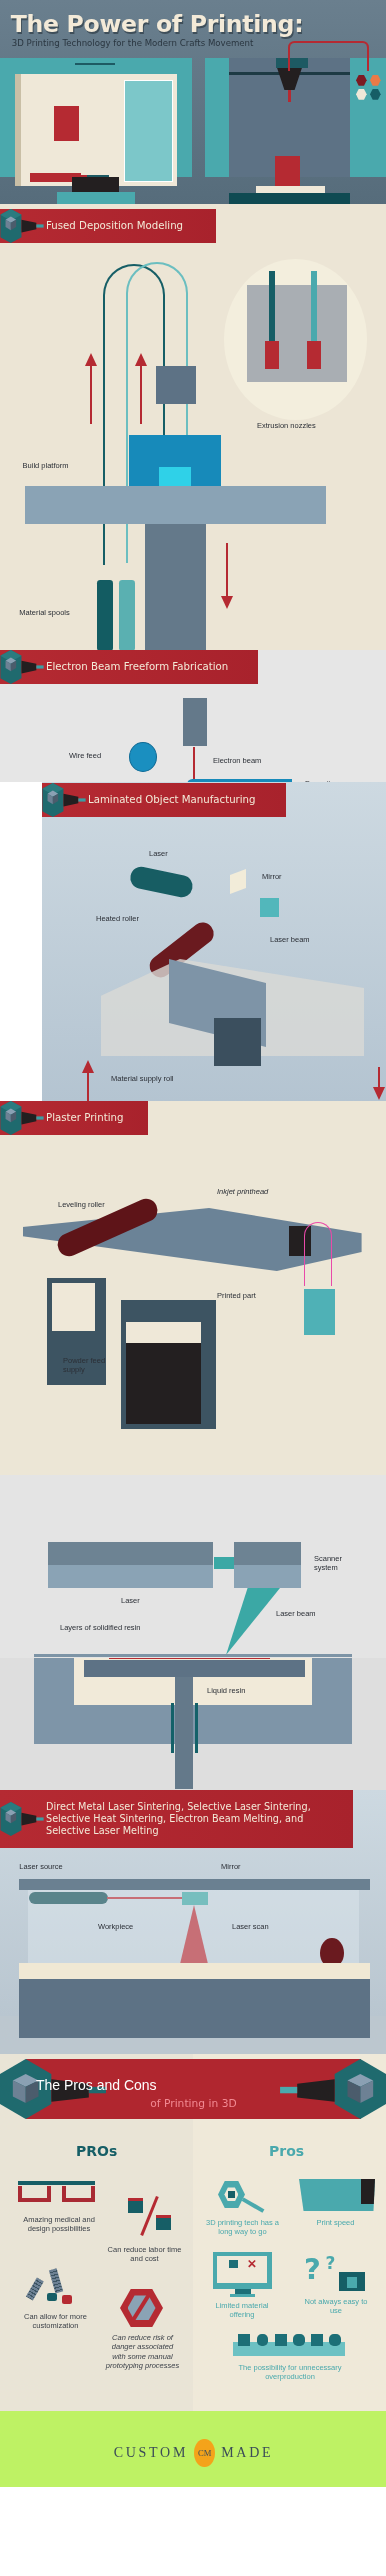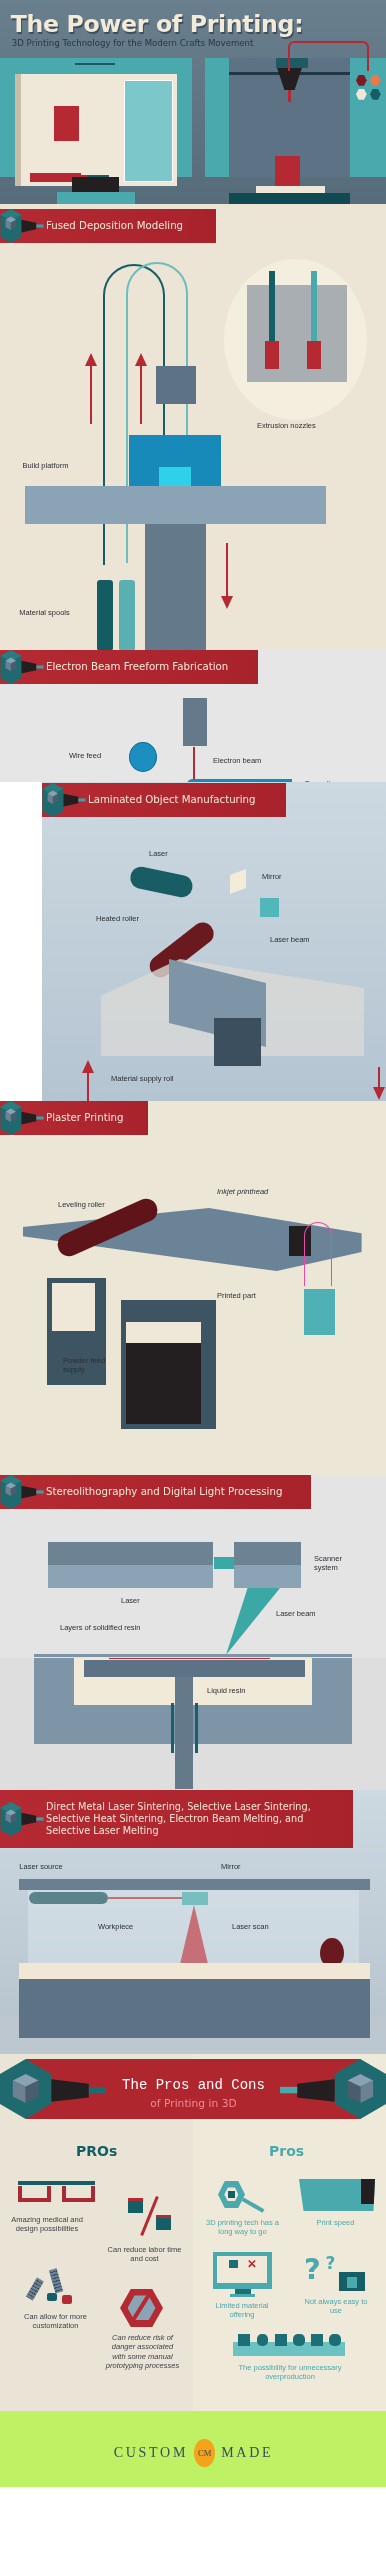--- a/index.html
+++ b/index.html
@@ -164,26 +164,20 @@
     <div class="abs" style="left:5.4px;top:21.5px;width:75px;height:21.5px;background:#efe8d8;"></div>
     <div class="abs" style="left:5.4px;top:43px;width:75px;height:81px;background:#231f20;"></div>
   </div>
   <span class="lbl" style="left:217px;top:86px;font-style:italic;">Inkjet printhead</span>
   <span class="lbl" style="left:58px;top:99px;">Leveling roller</span>
   <span class="lbl" style="left:217px;top:190px;">Printed part</span>
   <span class="lbl" style="left:63px;top:255px;white-space:normal;width:64px;">Powder feed supply</span>
 </section>
 
 <section class="sec" style="height:183px;background:#e4e4e4;">
-  <div class="banner" style="top:0;width:311px;height:34px;">
-    <svg class="nozzle-icon" viewBox="0 0 82 64">
-        <use href="#nozzle"></use>
-      </svg>
-    <span class="txt">Stereolithography and Digital Light Processing</span>
-  </div>
   <div class="abs" style="left:48px;top:67px;width:165px;height:46px;background:linear-gradient(180deg,#6d8393 50%,#8aa3b5 50%);"></div>
   <div class="abs" style="left:214px;top:82px;width:20.4px;height:11.8px;background:#3ba8a5;"></div>
   <div class="abs" style="left:234px;top:67px;width:67px;height:46px;background:linear-gradient(180deg,#6d8393 50%,#8aa3b5 50%);"></div>
   <div class="abs" style="left:226px;top:113px;width:54px;height:67px;background:#3ba8a5;clip-path:polygon(40% 0,100% 0,0 100%);"></div>
   <div class="abs" style="left:34px;top:179px;width:318px;height:3.2px;background:#7d94a6;"></div>
   <span class="lbl" style="left:314px;top:79px;white-space:normal;width:38px;">Scanner system</span>
   <span class="lbl" style="left:121px;top:121px;">Laser</span>
   <span class="lbl" style="left:276px;top:134px;">Laser beam</span>
   <span class="lbl" style="left:60px;top:148px;white-space:normal;width:91px;">Layers of solidified resin</span>
 </section>
@@ -234,35 +228,35 @@
       <rect x="166" y="52" width="32" height="12" fill="#1f6a6e"></rect>
   </svg>
   <svg class="abs" style="left:279px;top:5.4px;width:107px;height:60px;transform:scaleX(-1);" viewBox="0 0 200 112">
     <polygon points="48,0 96,28 96,84 48,112 0,84 0,28" fill="#1f6a6e"></polygon>
     <polygon points="48,28 72,40 48,52 24,40" fill="#8aa0b3"></polygon>
       <polygon points="24,40 48,52 48,82 24,70" fill="#6d8194"></polygon>
       <polygon points="72,40 48,52 48,82 72,70" fill="#4b5c6c"></polygon>
     <polygon points="96,38 166,46 166,72 96,80" fill="#231f20"></polygon>
       <rect x="166" y="52" width="32" height="12" fill="#4aa9ad"></rect>
   </svg>
-  <div class="abs" style="left:0;width:387px;top:22.6px;text-align:center;font-family:Liberation Mono, monospace;font-size:14px;color:#fff;">The Pros and Cons</div>
+  <div class="abs" style="left:0;width:387px;top:22.6px;text-align:left;font-family:Liberation Sans, sans-serif;font-size:14px;color:#fff;padding-left:36px;">The Pros and Cons</div>
   <div class="abs" style="left:0;width:387px;top:43px;text-align:center;font-family:'DejaVu Sans',sans-serif;font-size:10.7px;color:#f28a93;">of Printing in 3D</div>
 
   <div class="procon-title" style="left:76px;top:89px;color:#165e66;">PROs</div>
   <div class="procon-title" style="left:269px;top:89px;color:#4aa9ad;">Pros</div>
 
   <div>
     <div class="abs" style="left:18px;top:127px;width:77px;height:22.6px;">
       <div style="height:4.3px;background:#165e66;"></div>
       <div style="display:flex;gap:10.7px;margin-top:1.1px;">
           <div style="width:33px;height:16px;border:4.3px solid #a92a33;border-top:none;"></div>
           <div style="width:33px;height:16px;border:4.3px solid #a92a33;border-top:none;"></div>
         </div>
     </div>
-    <div class="pc-text" style="left:4px;top:161px;width:86px;color:#3a3f47;">Amazing medical and design possibilities</div>
+    <div class="pc-text" style="left:16px;top:161px;width:86px;color:#3a3f47;">Amazing medical and design possibilities</div>
   </div>
   <div>
     <div class="abs" style="left:128px;top:141px;width:46px;height:43px;">
       <div class="abs" style="left:0;top:3.2px;width:15px;height:15px;background:#165e66;border-top:3.2px solid #b52a32;"></div>
       <div class="abs" style="left:28px;top:20.4px;width:15px;height:15px;background:#165e66;border-top:3.2px solid #b52a32;"></div>
       <div class="abs" style="left:20.4px;top:0;width:3.2px;height:42px;background:#b52a32;transform:rotate(22deg);"></div>
     </div>
     <div class="pc-text" style="left:107px;top:191px;width:75px;color:#3a3f47;">Can reduce labor time and cost</div>
   </div>
   <div>

